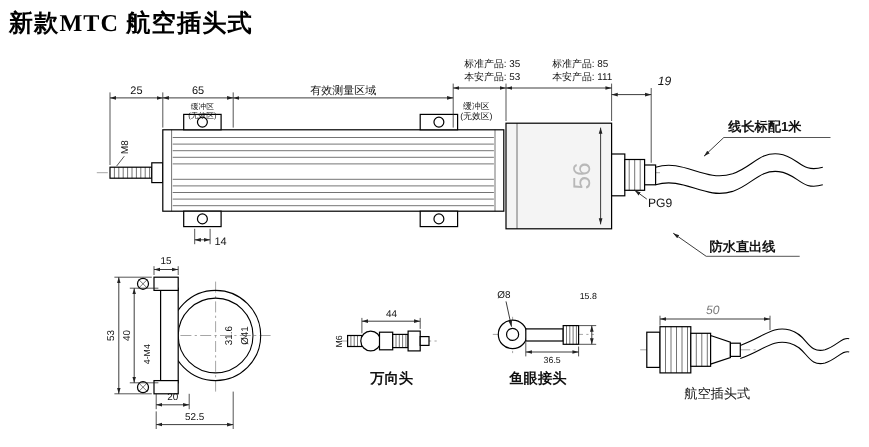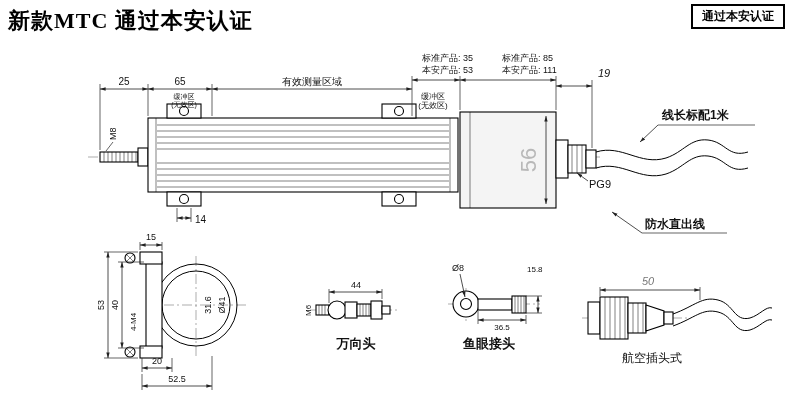--- a/index.html
+++ b/index.html
@@ -21,22 +21,21 @@
   .cl   { stroke:#777; stroke-width:0.6; stroke-dasharray:10 3 2 3; }
   .t7{font-size:7px} .t8{font-size:8px} .t9{font-size:9px} .t10{font-size:10px}
   .t11{font-size:11px} .t12{font-size:12px} .t13{font-size:13px}
   .bold{font-weight:bold} .it{font-style:italic} .gray{fill:#b8b8b8} .gy{fill:#777}
 </style>
 </head>
 <body>
 
 <div class="canvas">
 
-  <div class="title">新款MTC 通过本安认证</div>
-  <div class="cert">通过本安认证</div>
+  <div class="title">新款MTC 航空插头式</div>
 
   <svg width="790" height="406" viewBox="0 0 790 406">
     <defs>
       <marker id="arrow" viewBox="0 0 10 10" refX="10" refY="5" markerWidth="7" markerHeight="7" orient="auto-start-reverse">
         <path d="M0,2 L10,5 L0,8 Z" fill="#222"></path>
       </marker>
     </defs>
 
     <g>
       <line class="cl" x1="88" y1="157" x2="600" y2="157"></line>

